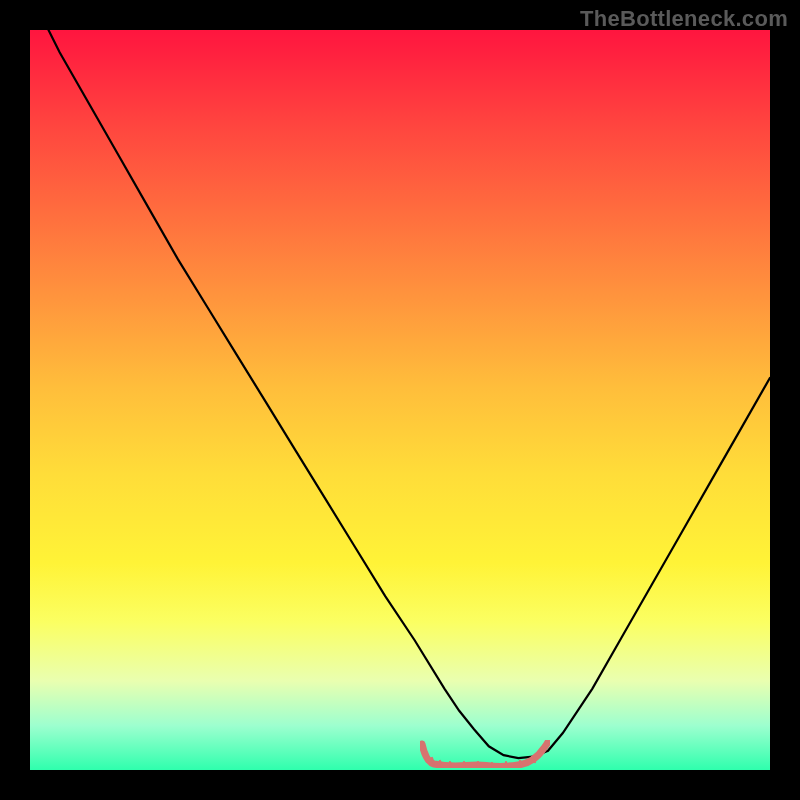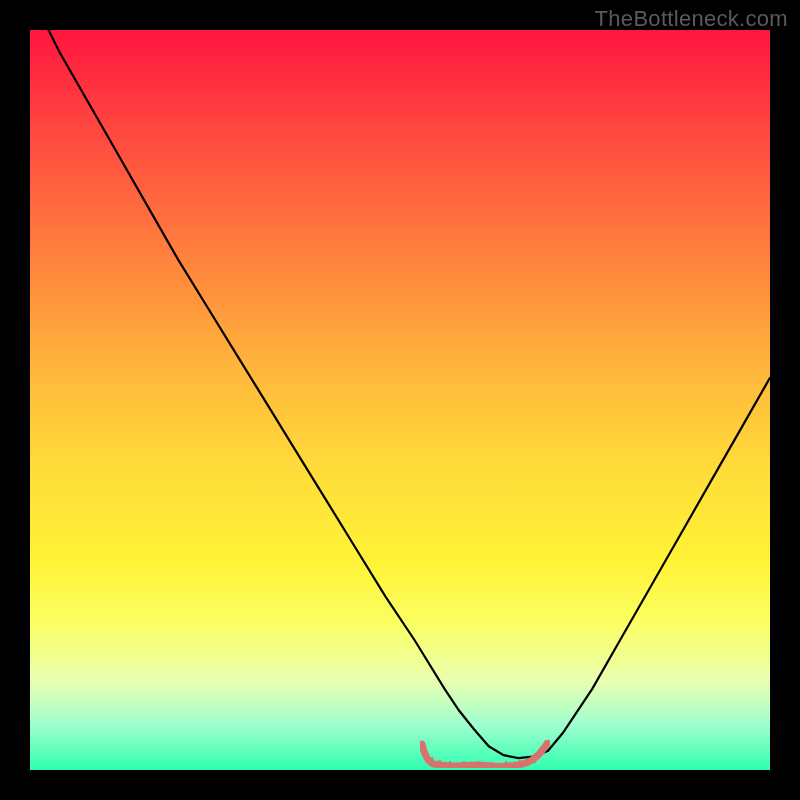--- a/index.html
+++ b/index.html
@@ -10,21 +10,21 @@
     background: #000;
     font-family: Arial, Helvetica, sans-serif;
     position: relative;
   }
   .watermark {
     position: absolute;
     top: 6px;
     right: 12px;
     color: #5a5a5a;
     font-size: 22px;
-    font-weight: 400;
+    font-weight: 700;
     z-index: 10;
     letter-spacing: 0.3px;
   }
   .plot-frame {
     position: absolute;
     top: 30px;
     left: 30px;
     width: 740px;
     height: 740px;
     background: #000;

